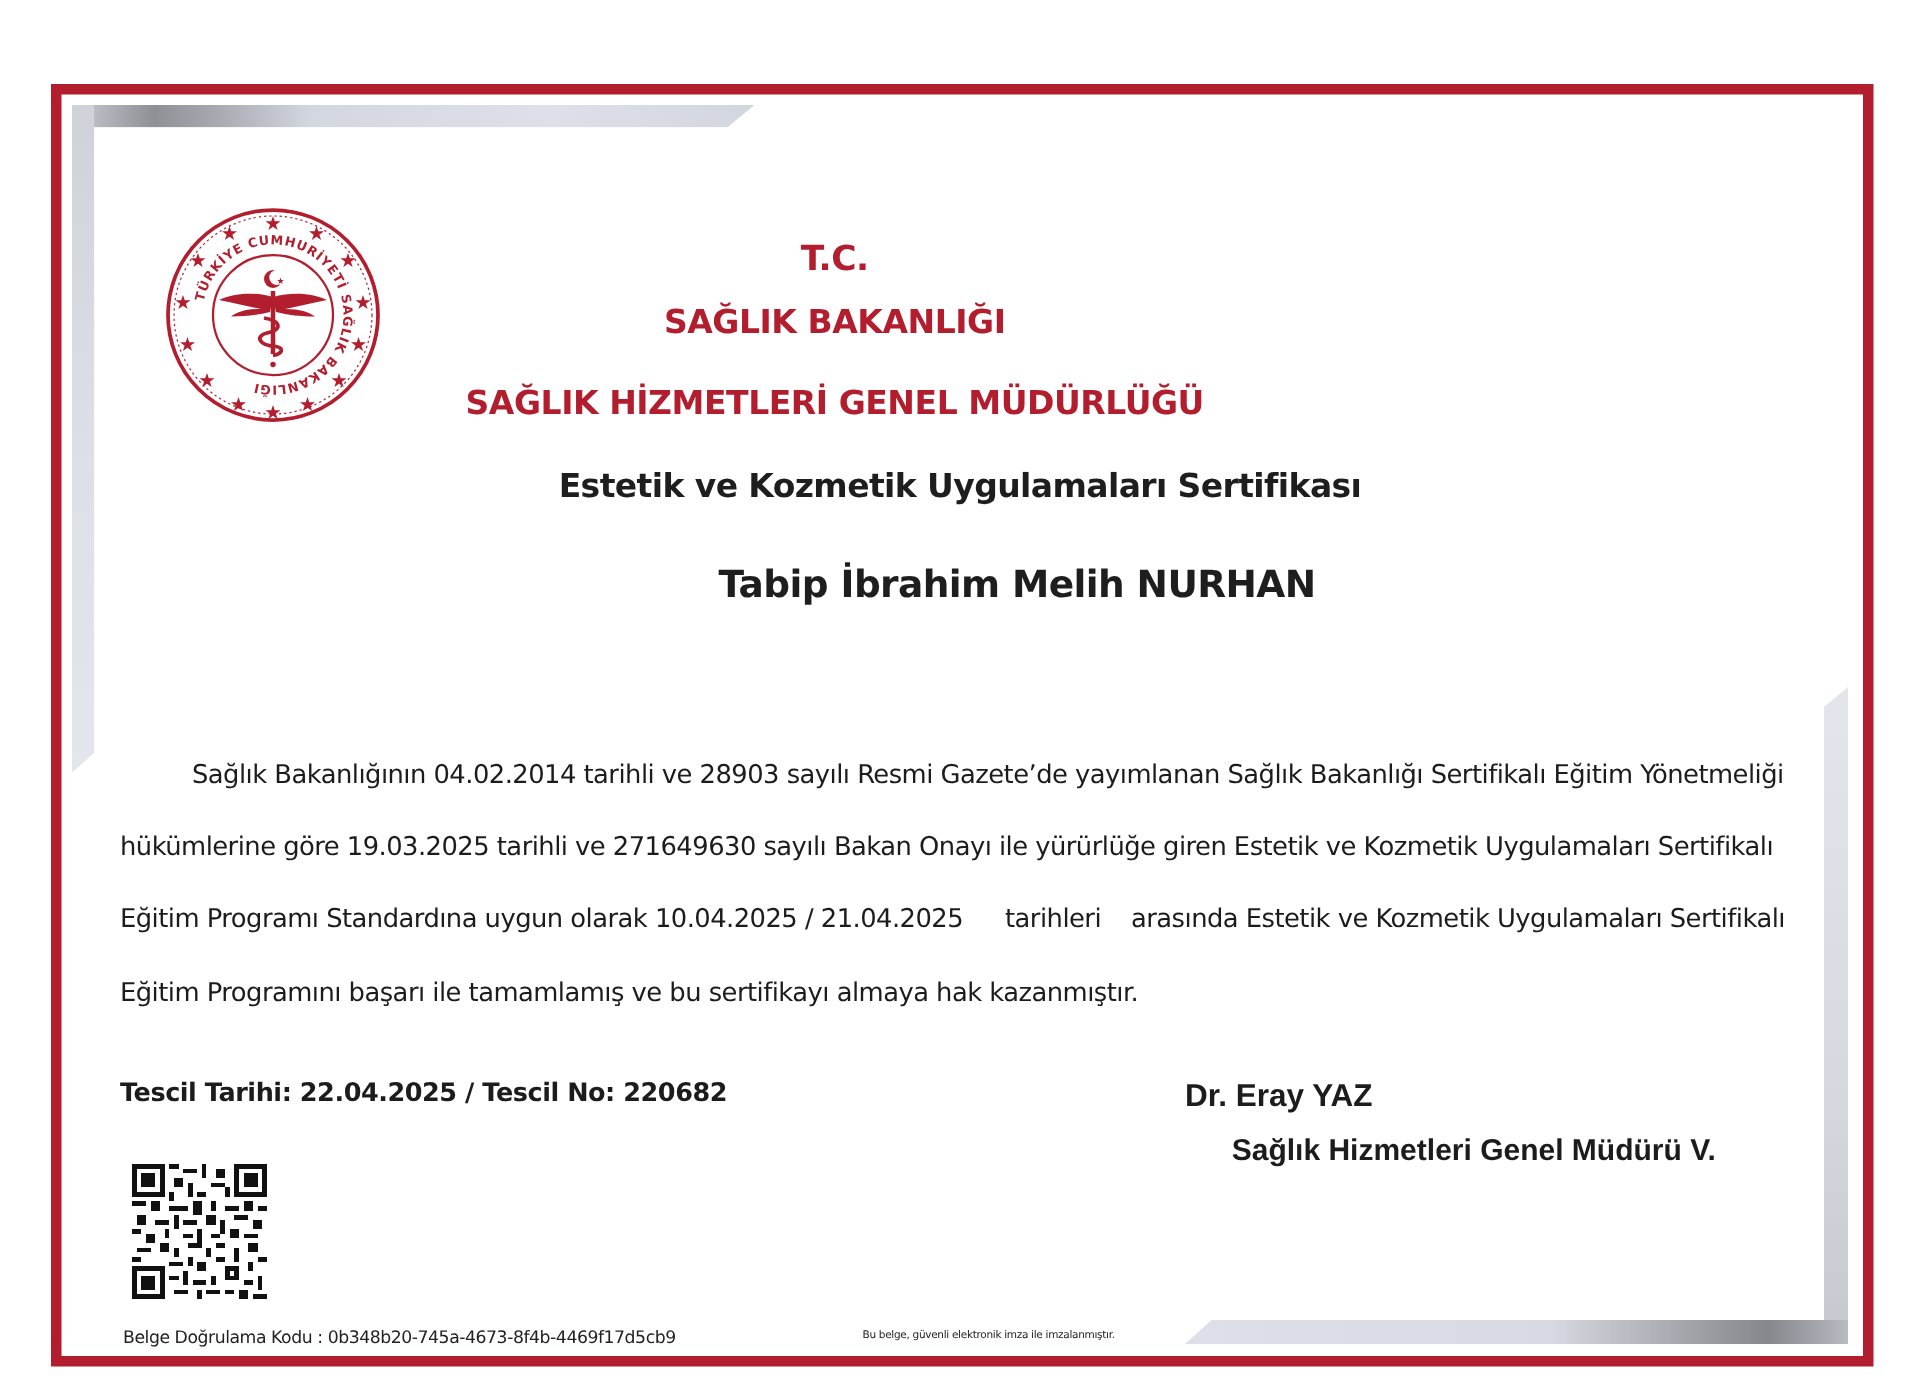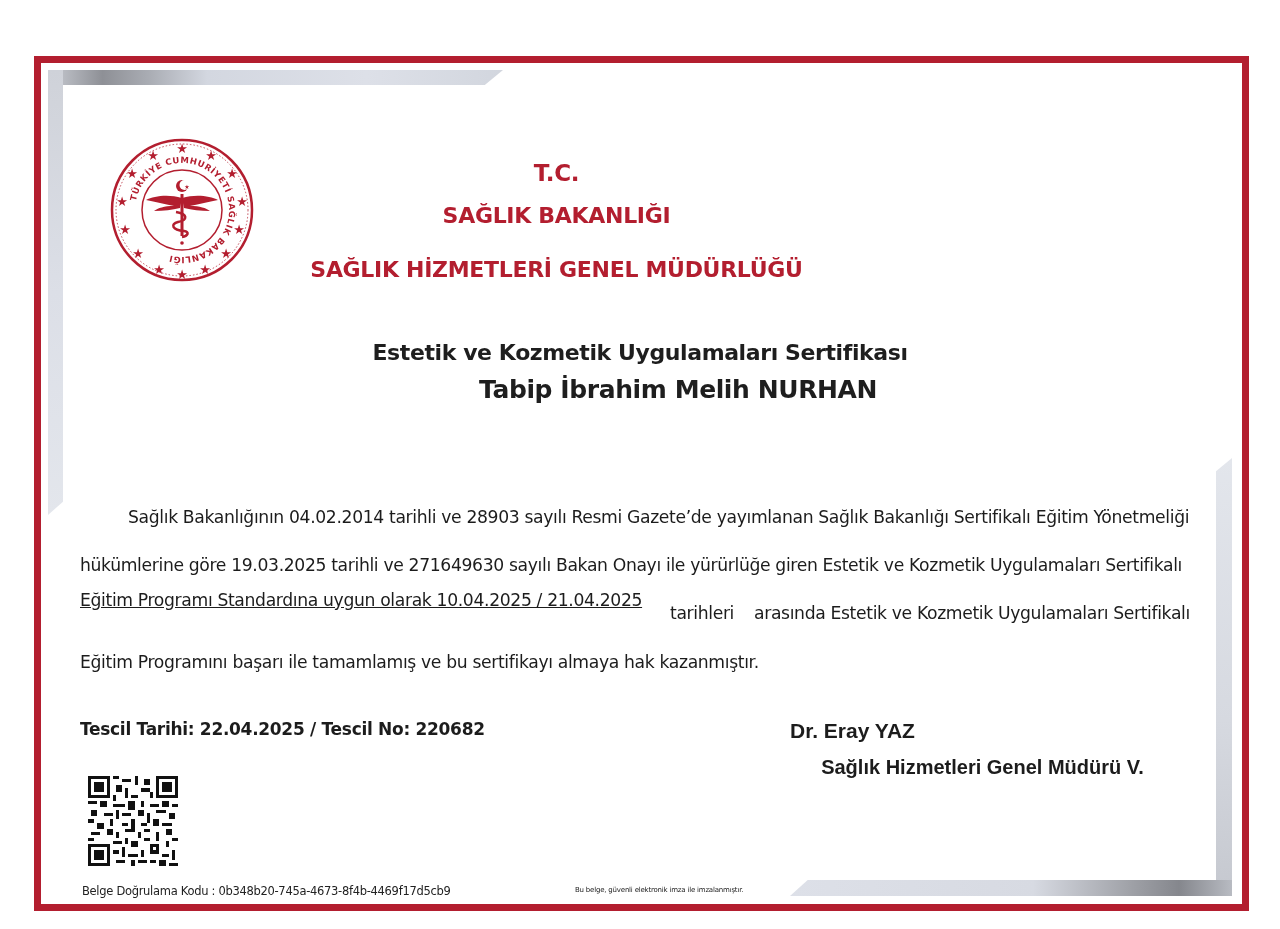--- a/index.html
+++ b/index.html
@@ -36,33 +36,33 @@
     .red { color:#b31e2f; }
     .hdr {
       position:absolute; left:0; width:1113px; text-align:center; font-weight:bold;
       font-family:"DejaVu Sans", sans-serif; letter-spacing:-0.3px;
     }
     .tc { top:160px; font-size:23px; }
     .ministry { top:203px; font-size:22px; }
     .gm { top:257px; font-size:22px; }
     .title {
       position:absolute; left:0; width:1280px; text-align:center; top:312px;
-      font-family:"DejaVu Sans", sans-serif; font-weight:bold; font-size:22px; color:#1e1e1e; letter-spacing:-0.4px;margin-top:28px;
+      font-family:"DejaVu Sans", sans-serif; font-weight:bold; font-size:22px; color:#1e1e1e; letter-spacing:-0.4px;
     }
     .holder {
       position:absolute; left:0; width:1280px; text-align:center; top:375px;
       font-family:"DejaVu Sans", sans-serif; font-weight:bold; font-size:25px; color:#1e1e1e; letter-spacing:-0.4px;padding-left:38px;
     }
     .body-line {
       position:absolute; font-family:"DejaVu Sans", sans-serif; font-size:17.2px; color:#1c1c1c;
       letter-spacing:-0.35px; white-space:nowrap;
     }
     .l1 { left:128px; top:507px; }
     .l2 { left:80px; top:555px; }
-    .l3a { left:80px; top:590px;text-decoration:underline; }
+    .l3a { left:80px; top:603px; }
     .l3b { left:670px; top:603px; }
     .l3c { left:754px; top:603px; }
     .l4 { left:80px; top:652px; }
     .reg {
       position:absolute; left:80px; top:719px; font-family:"DejaVu Sans", sans-serif; font-weight:bold;
       font-size:17px; color:#1c1c1c; letter-spacing:-0.3px;
     }
     .sig-name {
       position:absolute; left:790px; width:390px; text-align:left; top:719px;
       font-family:"Liberation Sans", sans-serif; font-weight:bold; font-size:21px; color:#1c1c1c;

